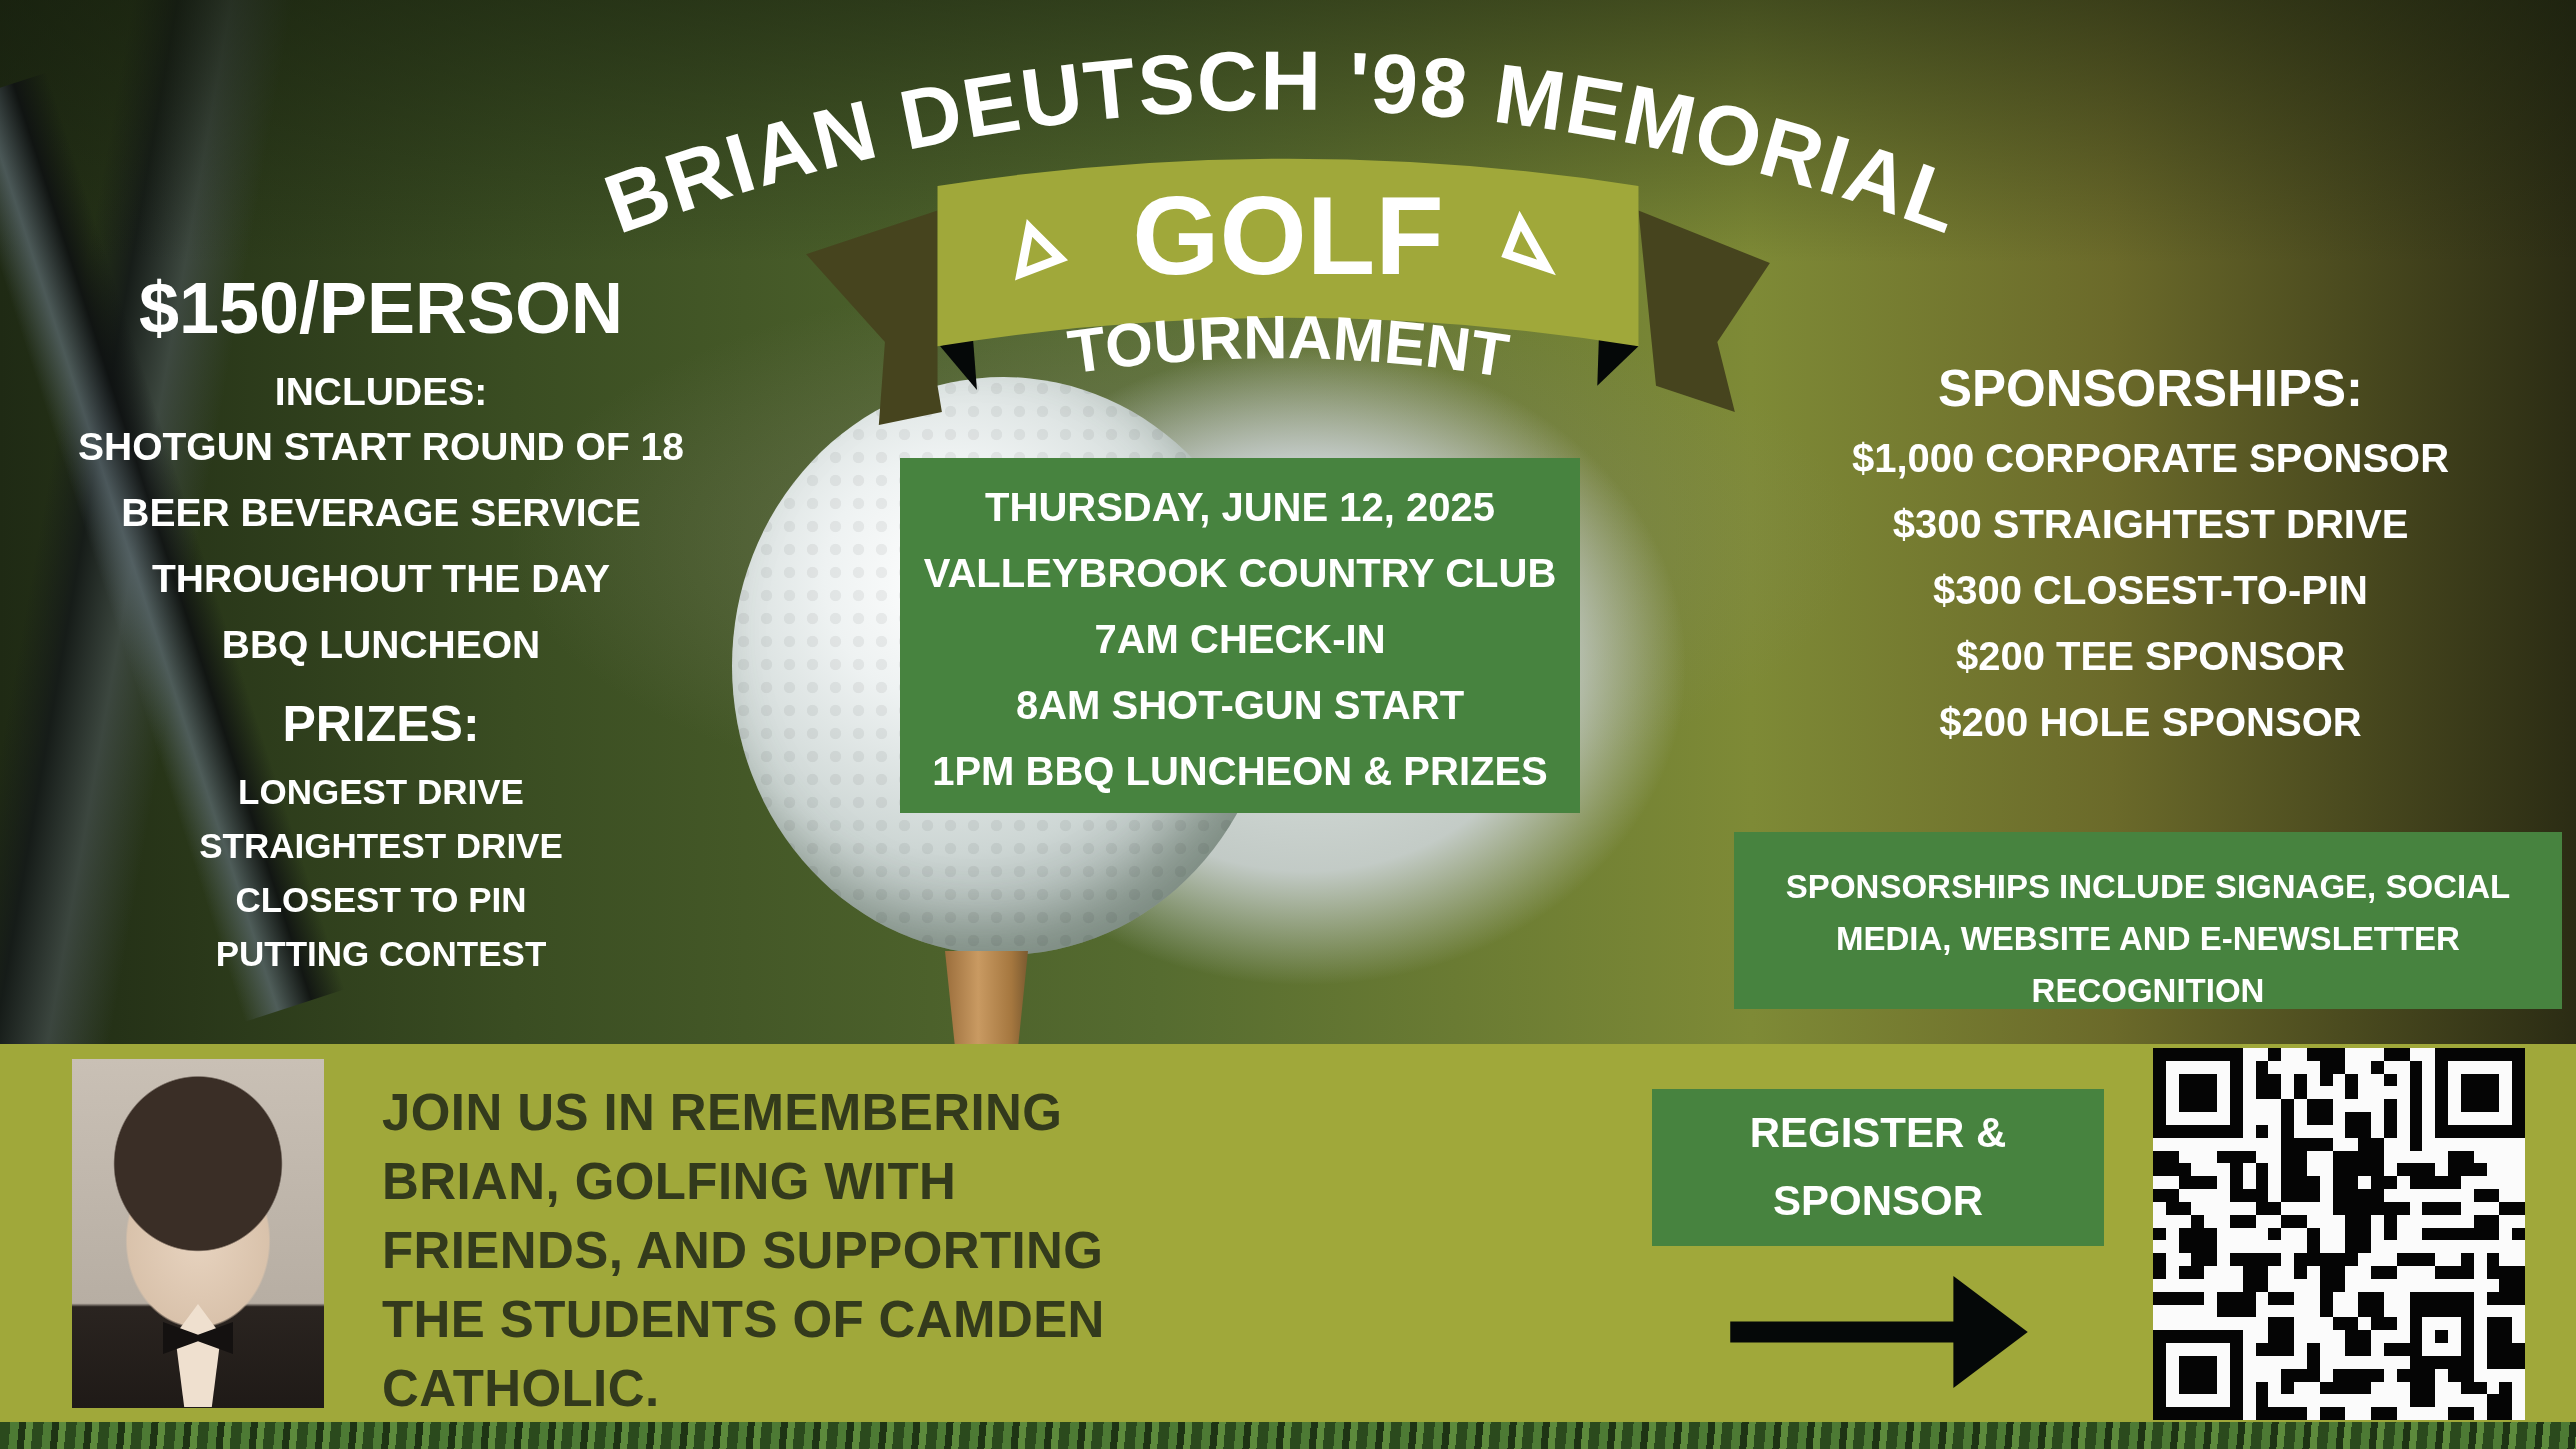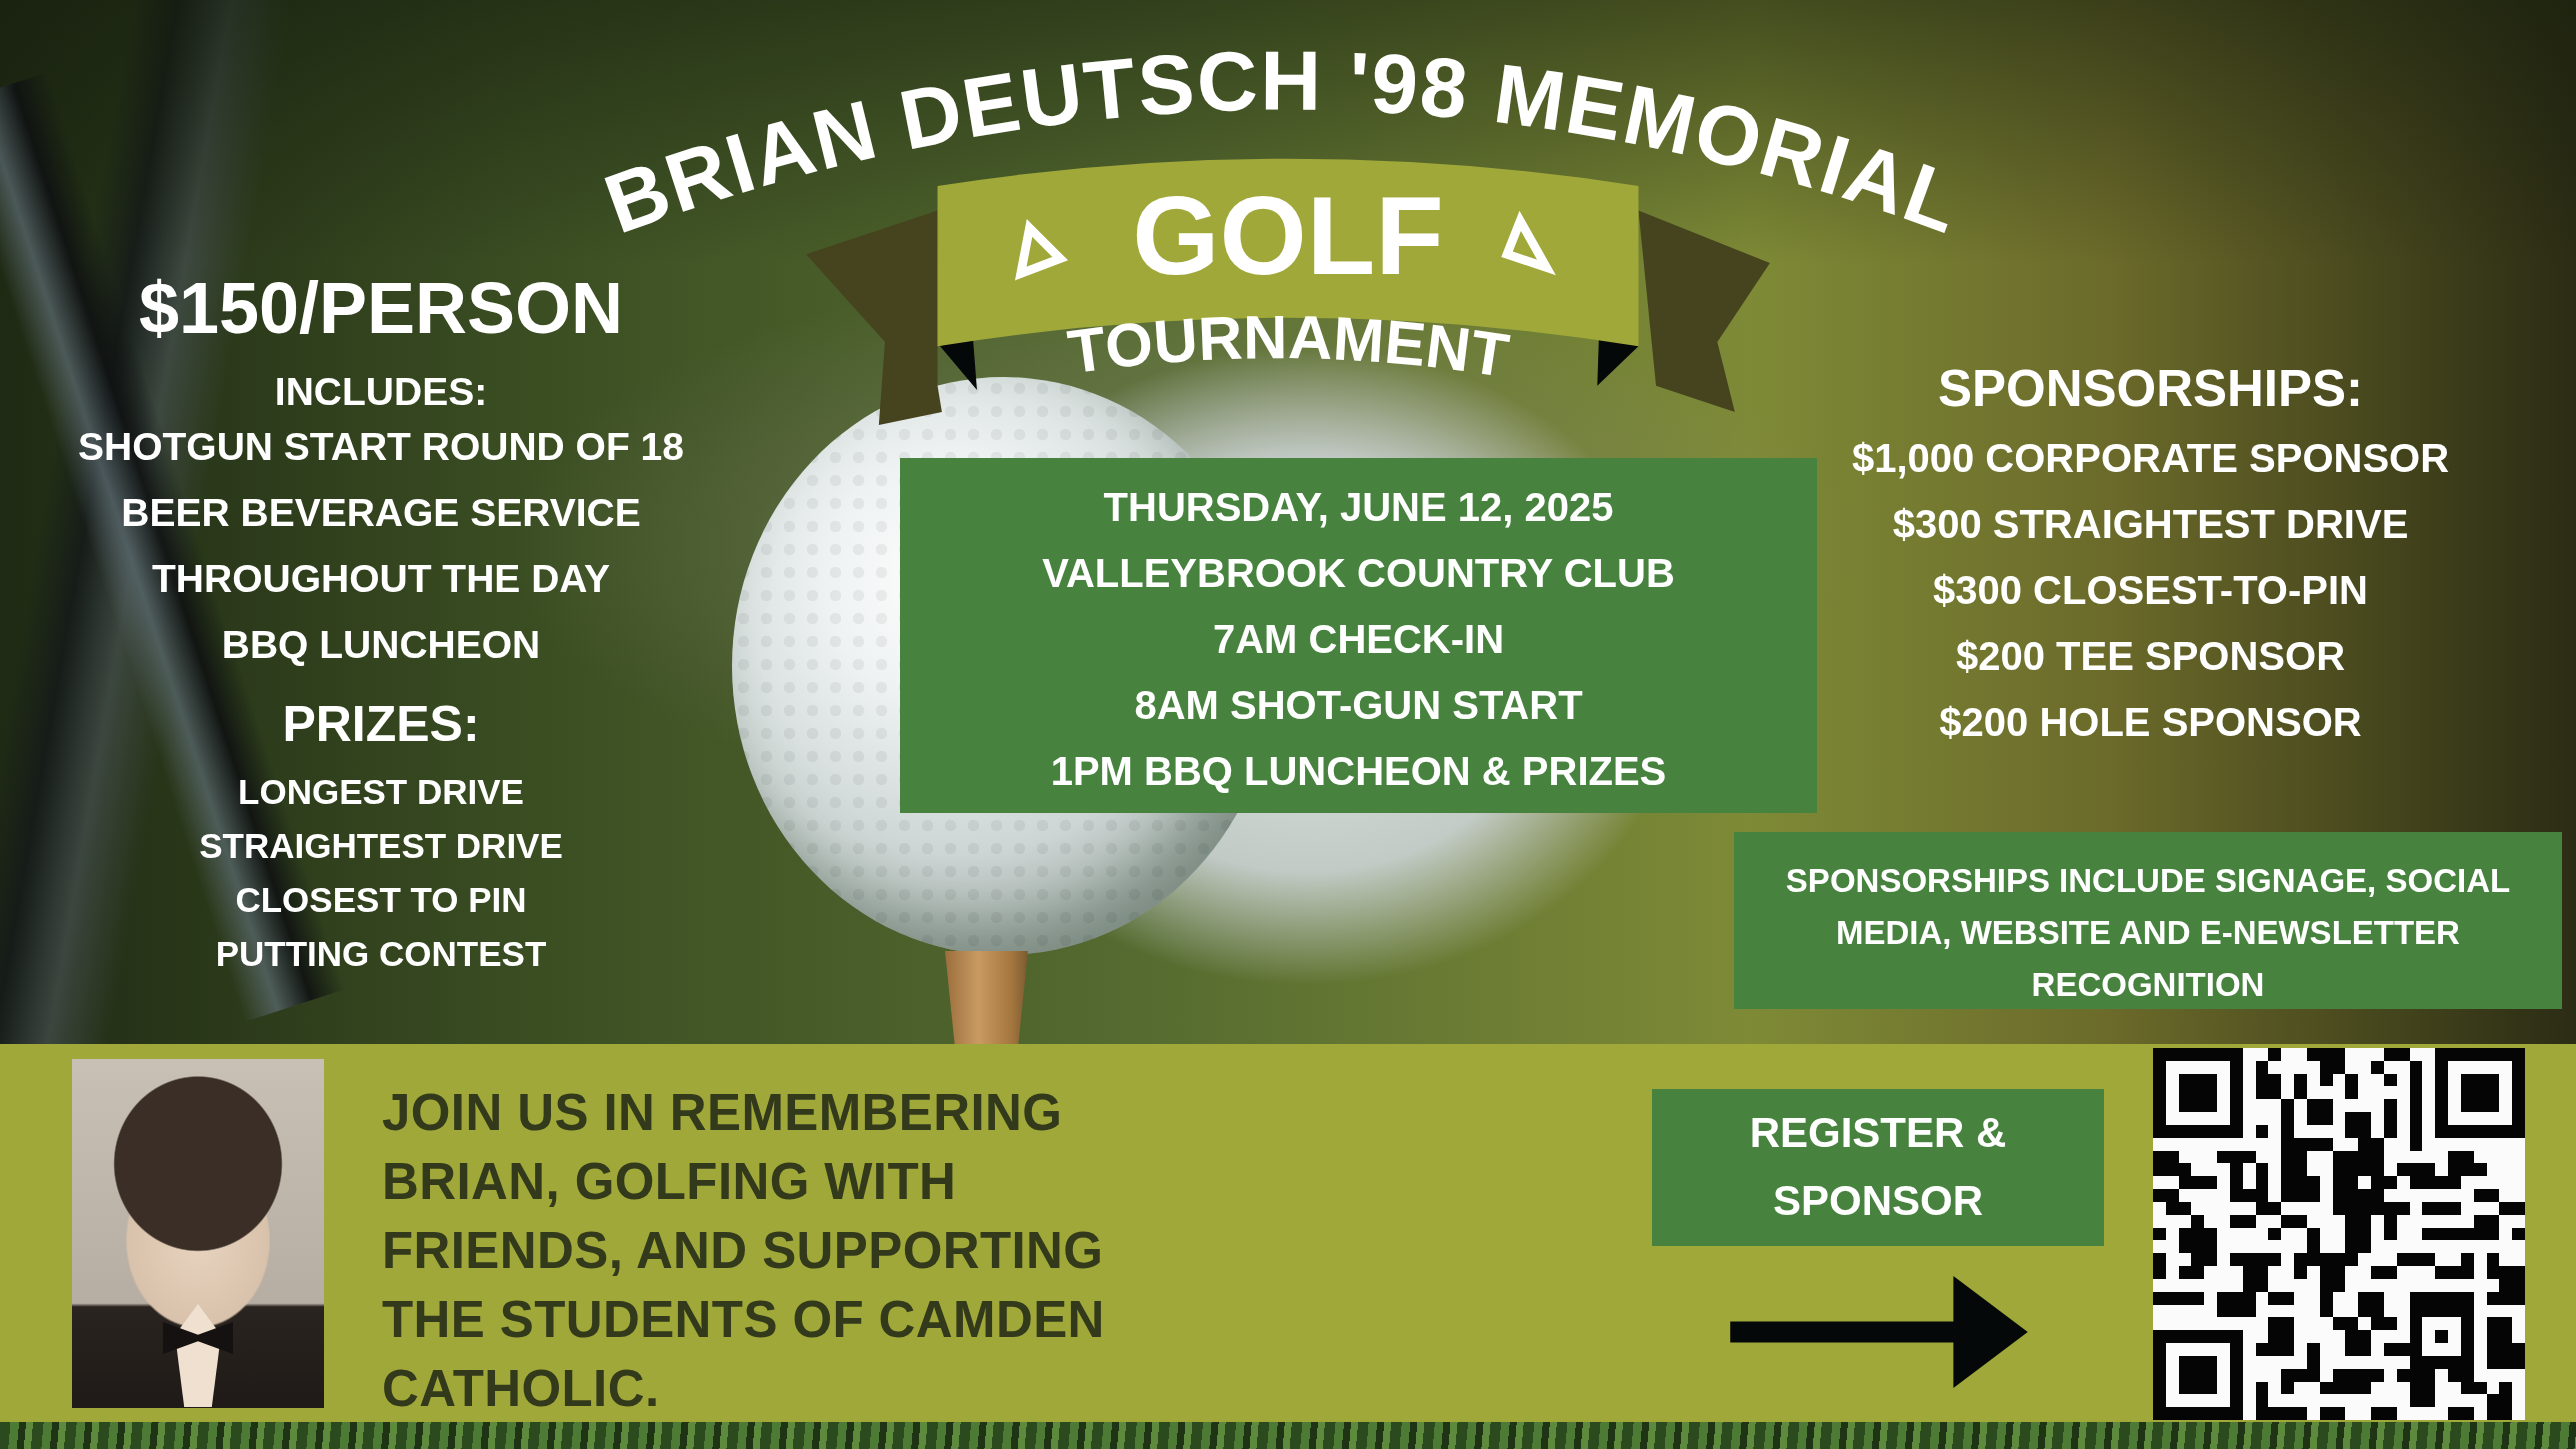--- a/index.html
+++ b/index.html
@@ -52,34 +52,34 @@
   .price { font-size: 72px; line-height: 1; margin-top: 8.8px; }
   .includes-label { font-size: 39px; margin-top: 26px; }
   .includes-list div { font-size: 39px; line-height: 66px; }
   .includes-list { margin-top: 0px; }
   .prizes-label { font-size: 50px; margin-top: 17.5px; }
   .prizes-list div { font-size: 35px; line-height: 54px; }
   .prizes-list { margin-top: 12px; }
 
   
   .info-box {
-    position: absolute; left: 900px; top: 458px; width: 917px; height: 355px;
+    position: absolute; left: 900px; top: 458px; width: 680px; height: 355px;
     background: #47833f; text-align: center; padding-top: 16px; box-sizing: border-box;
   }
   .info-box div { font-size: 40px; line-height: 66px; }
 
   
   .right-col { position: absolute; left: 1787px; top: 359px; width: 727px; text-align: center; }
   .spons-label { font-size: 51px; }
   .spons-list div { font-size: 40px; line-height: 66px; }
   .spons-list { margin-top: 7px; }
 
   .spons-note {
     position: absolute; left: 1734px; top: 832px; width: 828px; height: 177px;
-    background: #47833f; text-align: center; padding-top: 23px; box-sizing: border-box;
+    background: #47833f; text-align: center; padding-top: 29px; box-sizing: border-box;
   }
   .spons-note span { display: block; font-size: 33px; line-height: 52px; padding: 0 35px; }
 
   
   .bottom-band {
     position: absolute; left: 0; top: 1044px; width: 2576px; height: 379px; background: #a0a83a;
   }
   .grass-strip {
     position: absolute; left: 0; top: 1422px; width: 2576px; height: 27px;
     background: repeating-linear-gradient(95deg, #2b4a1d 0 10.5px, #4d7a34 10.5px 19px, #1e3414 19px 26px, #5d8a3c 26px 33px);

